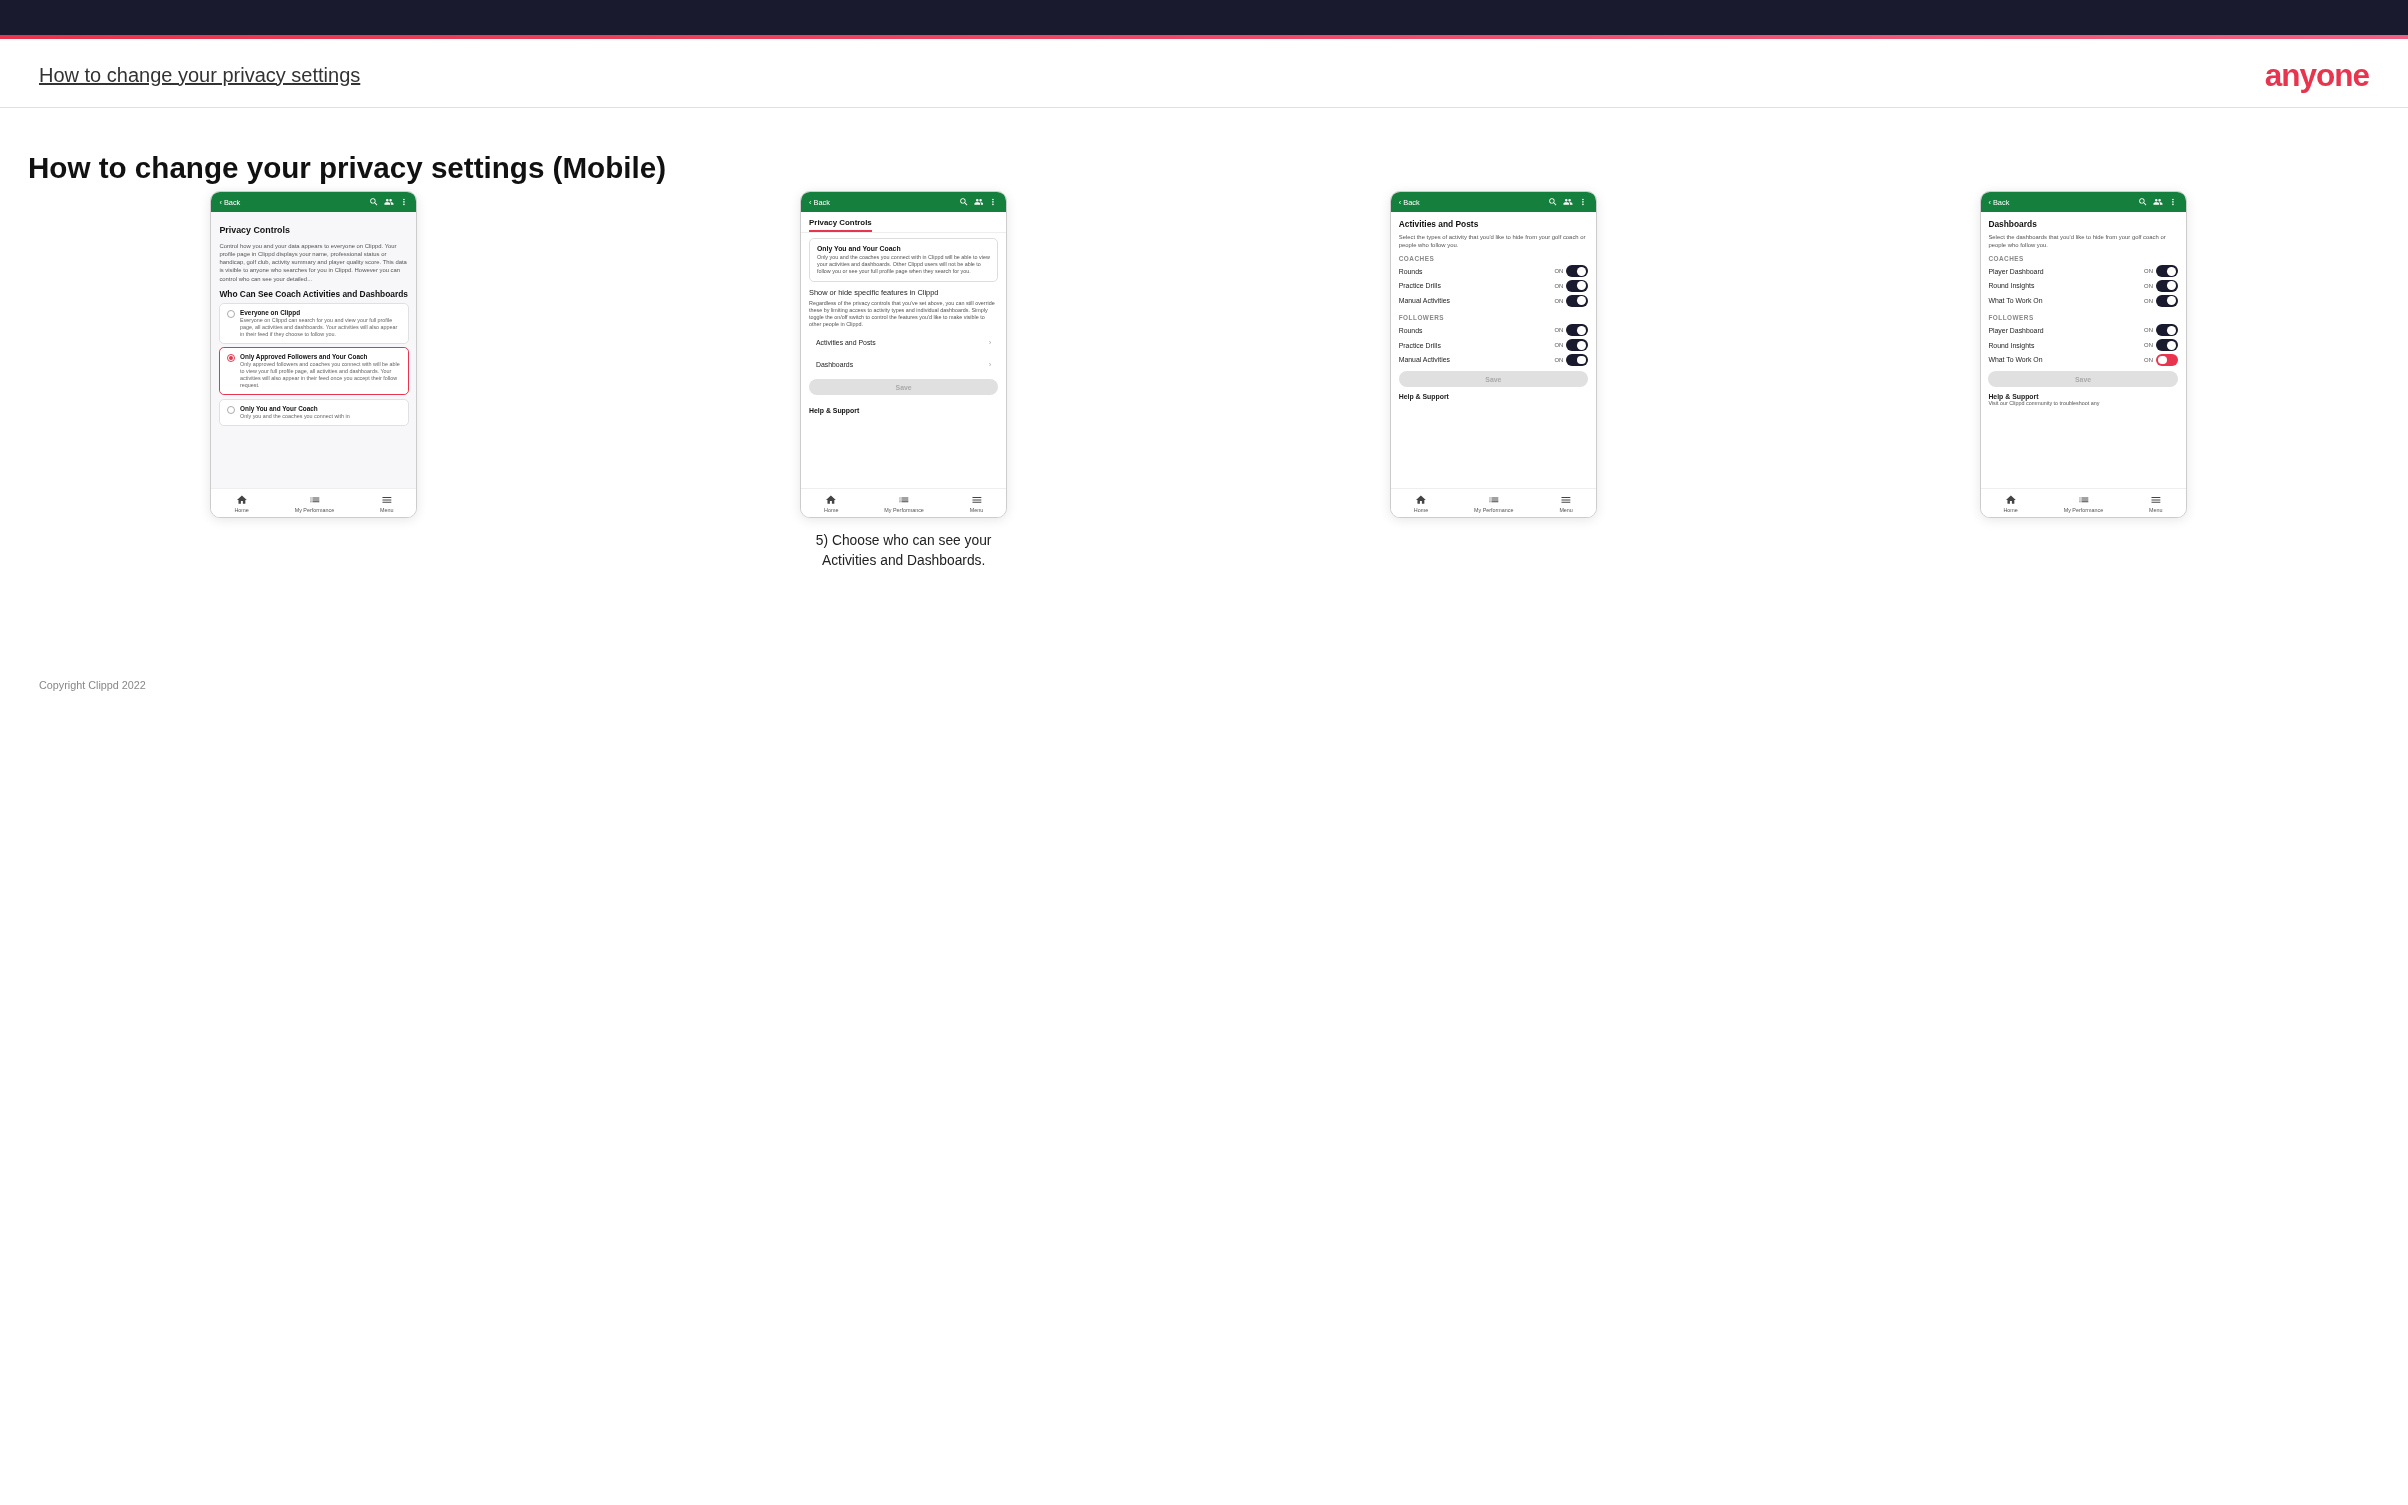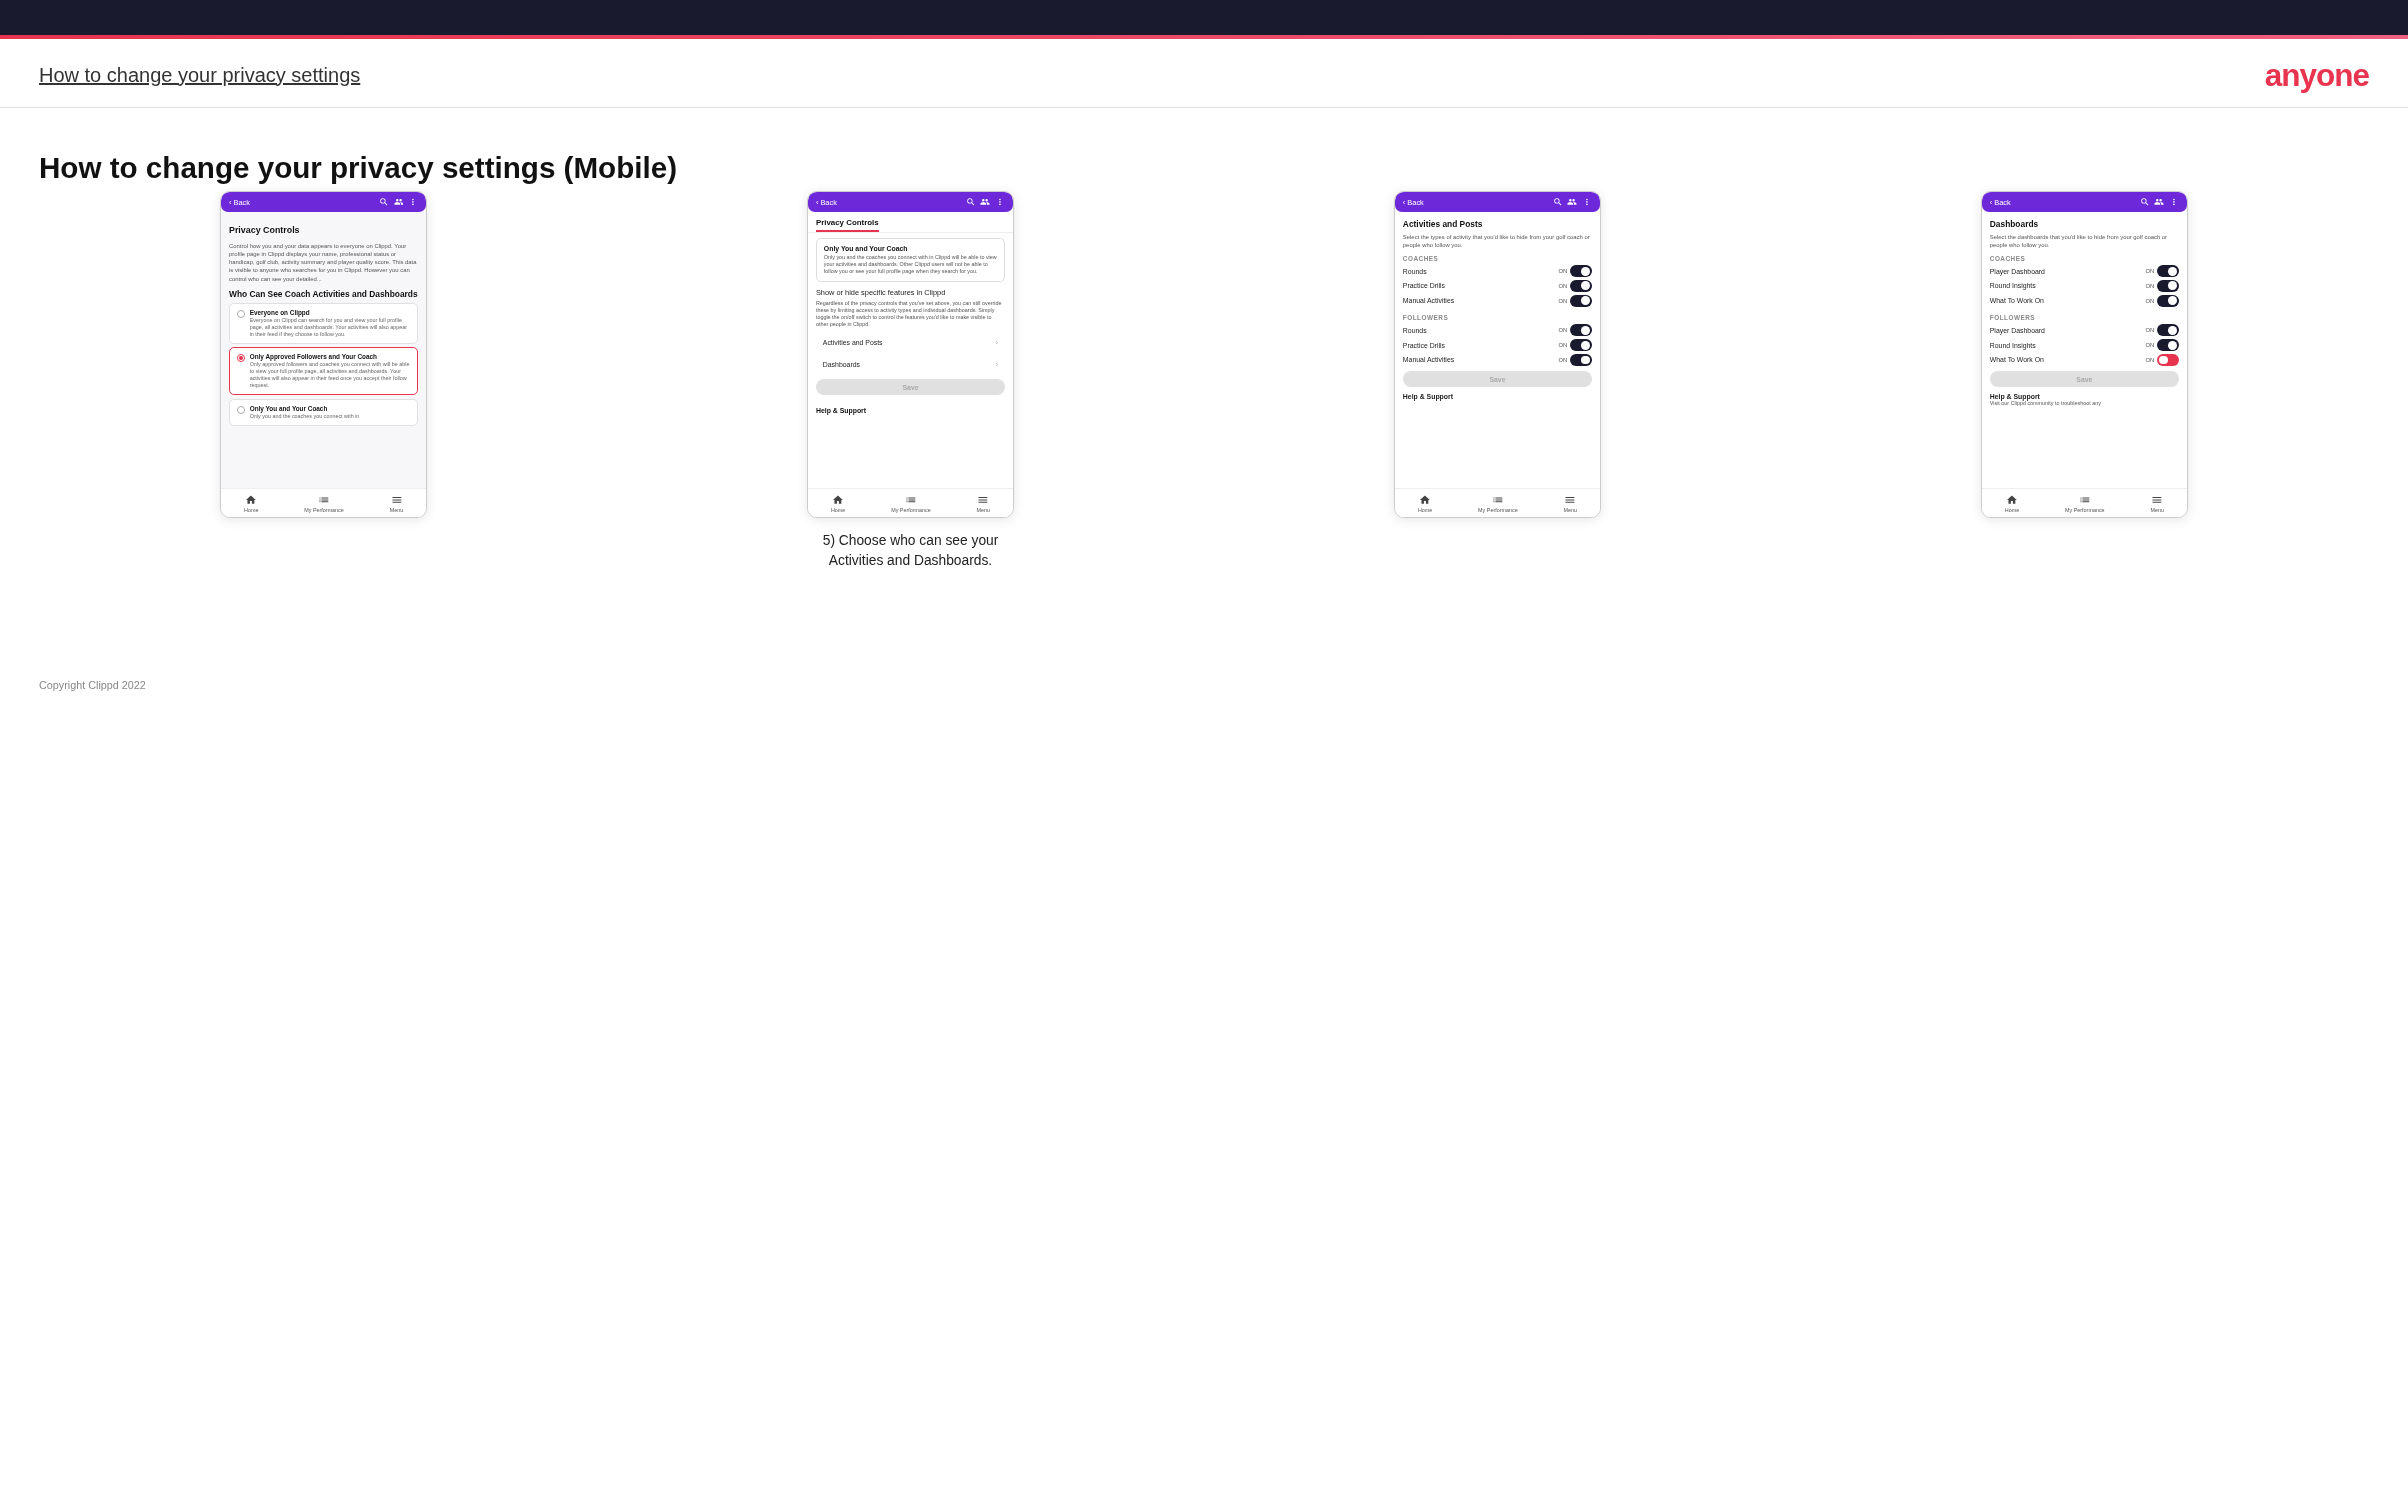--- a/index.html
+++ b/index.html
@@ -38,21 +38,21 @@
     }
     .logo {
       font-size: 31.5px;
       font-weight: 800;
       color: #e8344e;
       letter-spacing: -1px;
     }
 
     
     .main {
-      padding: 43px 39px 39px 39px;
+      padding: 43px 39px 39px 28px;
     }
     .page-heading {
       font-size: 29.6px;
       font-weight: 800;
       color: #111;
       margin-bottom: 5.9px;
     }
     .page-subheading {
       font-size: 19.7px;
       color: #333;
@@ -82,28 +82,27 @@
       background: #fff;
       border: 1.5px solid #ccc;
       border-radius: 9.9px;
       overflow: hidden;
       box-shadow: 0 2px 11.8px rgba(0,0,0,0.10);
       font-size: 6.9px;
       color: #222;
     }
 
     .phone-topbar {
-      background: #6d28d9;
+      background: #15803d;
       color: #fff;
       display: flex;
       align-items: center;
       justify-content: space-between;
       padding: 4.9px 7.9px;
       font-size: 6.9px;
-      border-radius: 7px;
     }
     .phone-topbar .back-btn {
       display: flex;
       align-items: center;
       gap: 2px;
       color: #fff;
       font-size: 7.4px;
     }
     .phone-topbar-icons {
       display: flex;

